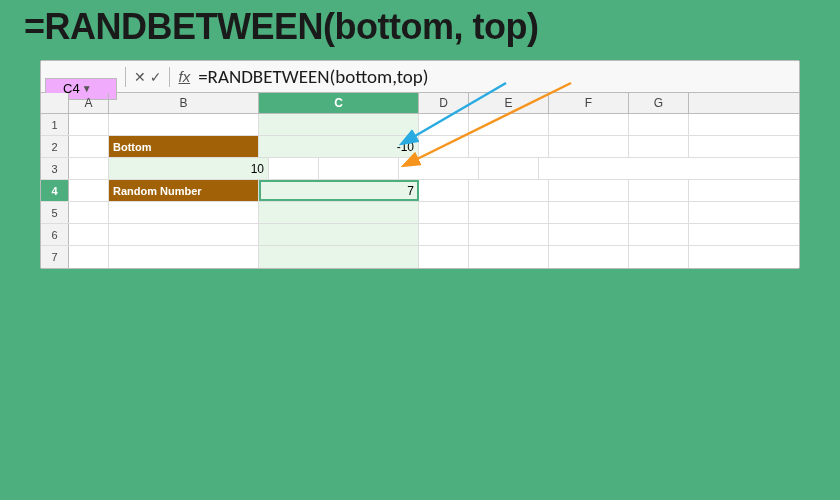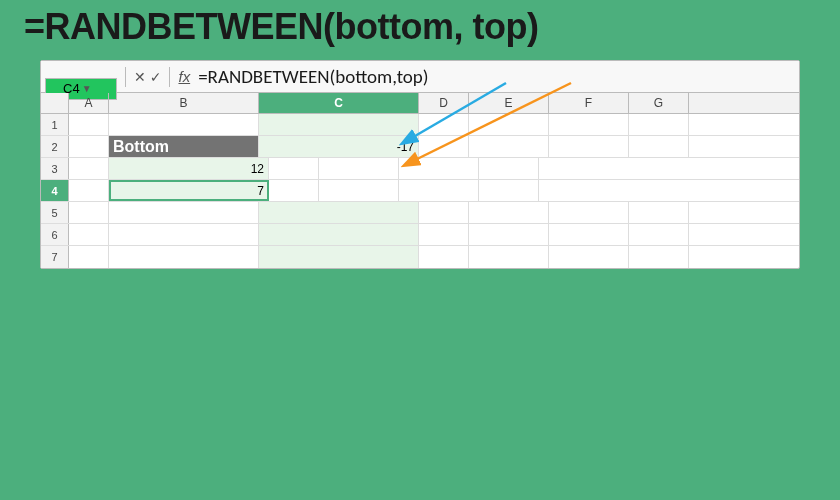--- a/index.html
+++ b/index.html
@@ -38,21 +38,21 @@
       align-items: center;
       border-bottom: 1px solid #bbb;
       height: 32px;
       background: #f8f8f8;
       padding: 0 4px;
     }
 
     .cell-ref-box {
       width: 72px;
       border: 1px solid #bbb;
-      background: #22c55e;
+      background: #f0abfc;
       height: 22px;
       display: flex;
       align-items: center;
       padding: 0 17px;
       font-size: 13px;
       margin-right: 4px;
       margin-top: 24px;
     }
 
     .cell-ref-dropdown {
@@ -153,24 +153,24 @@
     .cell {
       border-right: 1px solid #ddd;
       font-size: 12px;
       line-height: 22px;
       padding: 0 4px;
       overflow: hidden;
       white-space: nowrap;
     }
 
     .cell.green-label {
-      background: #737373;
+      background: #a16207;
       color: white;
       font-weight: bold;
-      font-size: 16px;
+      font-size: 11px;
     }
 
     .cell.active-col {
       background: #e8f5e9;
     }
 
     .cell.active-cell {
       background: #e8f5e9;
       outline: 2px solid #4caf7d;
       outline-offset: -2px;
@@ -251,40 +251,41 @@
         <div class="cell col-d"></div>
         <div class="cell col-e"></div>
         <div class="cell col-f"></div>
         <div class="cell col-g"></div>
       </div>
 
       <div class="grid-row">
         <div class="row-num">2</div>
         <div class="cell col-a"></div>
         <div class="cell col-b green-label">Bottom</div>
-        <div class="cell col-c active-col value-cell">-17</div>
+        <div class="cell col-c active-col value-cell">-10</div>
         <div class="cell col-d"></div>
         <div class="cell col-e"></div>
         <div class="cell col-f"></div>
         <div class="cell col-g"></div>
       </div>
 
       <div class="grid-row">
         <div class="row-num">3</div>
         <div class="cell col-a"></div>
-        <div class="cell col-c active-col value-cell">12</div>
+        <div class="cell col-c active-col value-cell">10</div>
         <div class="cell col-d"></div>
         <div class="cell col-e"></div>
         <div class="cell col-f"></div>
         <div class="cell col-g"></div>
       </div>
 
       <div class="grid-row">
         <div class="row-num active-row">4</div>
         <div class="cell col-a"></div>
+        <div class="cell col-b green-label">Random Number</div>
         <div class="cell col-c active-cell value-cell">7</div>
         <div class="cell col-d"></div>
         <div class="cell col-e"></div>
         <div class="cell col-f"></div>
         <div class="cell col-g"></div>
       </div>
 
       <div class="grid-row">
         <div class="row-num">5</div>
         <div class="cell col-a"></div>

